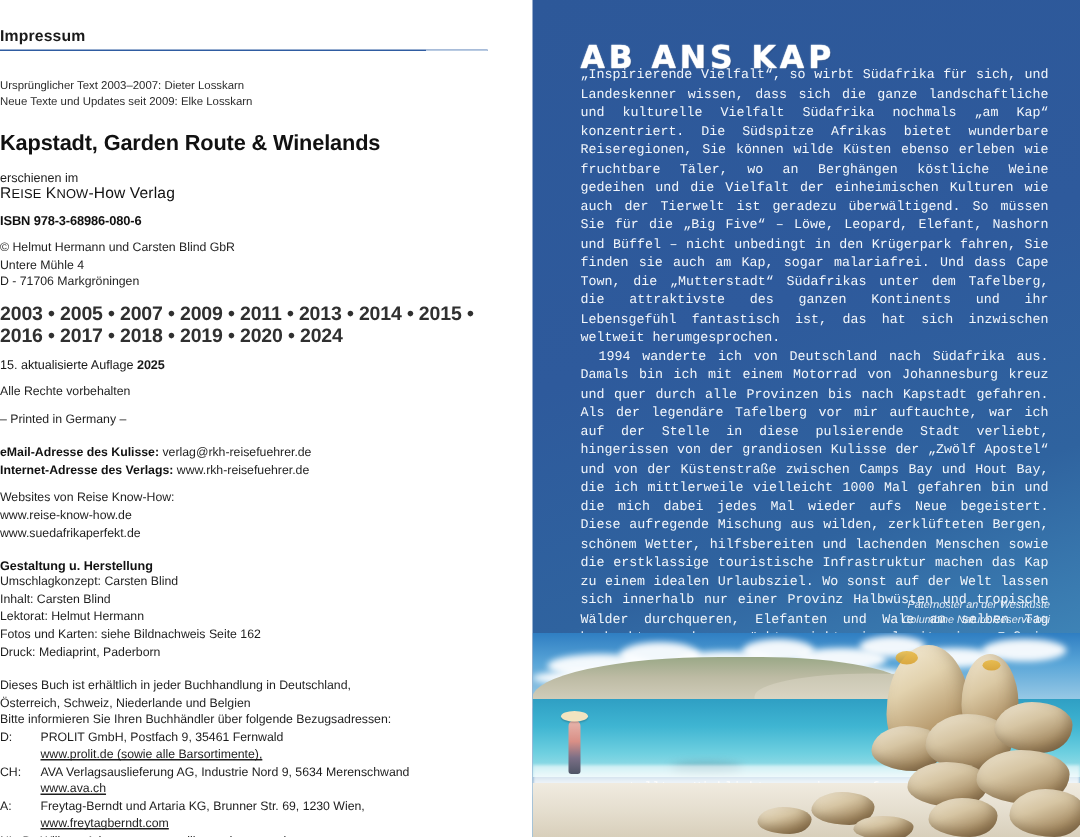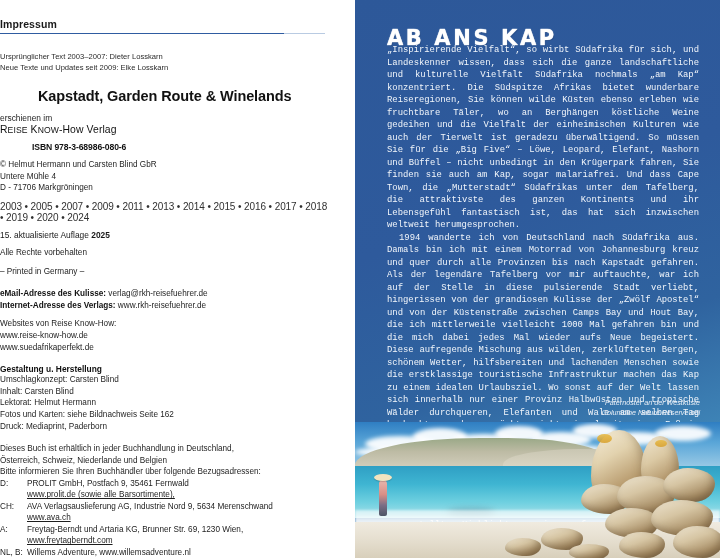--- a/index.html
+++ b/index.html
@@ -87,46 +87,45 @@
   .gap-s { height: 7px; }
   .gap-m { height: 11px; }
   .gap-l { height: 15px; }
 
   .book-title {
     font-size: 14.5px;
     font-weight: bold;
     color: #111111;
     letter-spacing: -0.1px;
     line-height: 17px;
-    margin-left: 38px;
   }
   .erschienen {
     font-size: 8.4px;
     line-height: 12px;
   }
   .publisher {
     font-size: 10.4px;
     font-weight: normal;
     color: #111111;
     letter-spacing: 0.1px;
   }
   .publisher .sc {
     font-size: 8.6px;
   }
   .isbn {
     font-size: 8.6px;
     font-weight: bold;
     color: #111111;
     letter-spacing: -0.1px;
-    margin-left: 32px;
   }
   .years {
-    font-size: 10px;
+    font-size: 13px;
     letter-spacing: -0.1px;
     color: #303030;
+    font-weight: bold;
   }
   .auflage {
     font-size: 8.4px;
     color: #181818;
   }
   .auflage b { font-weight: bold; }
   .bold-lbl { font-weight: bold; color: #111111; }
   .sect-head {
     font-size: 8.4px;
     font-weight: bold;

